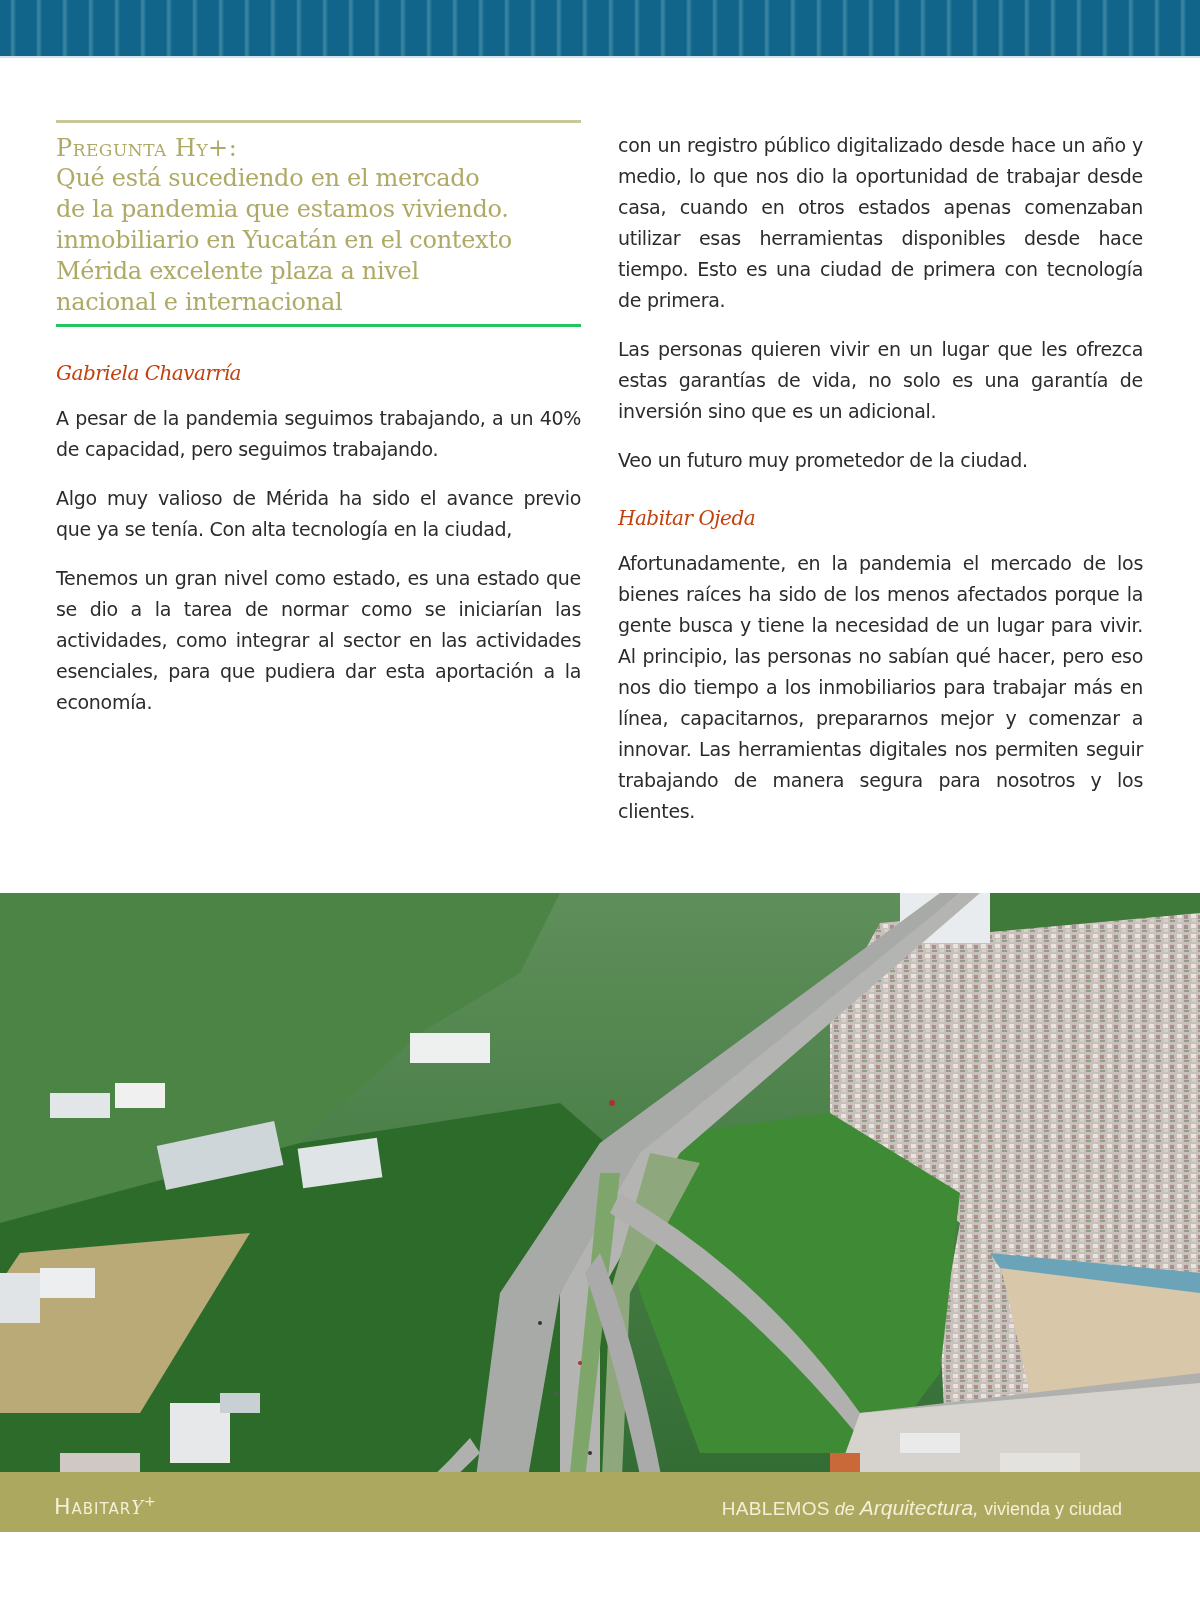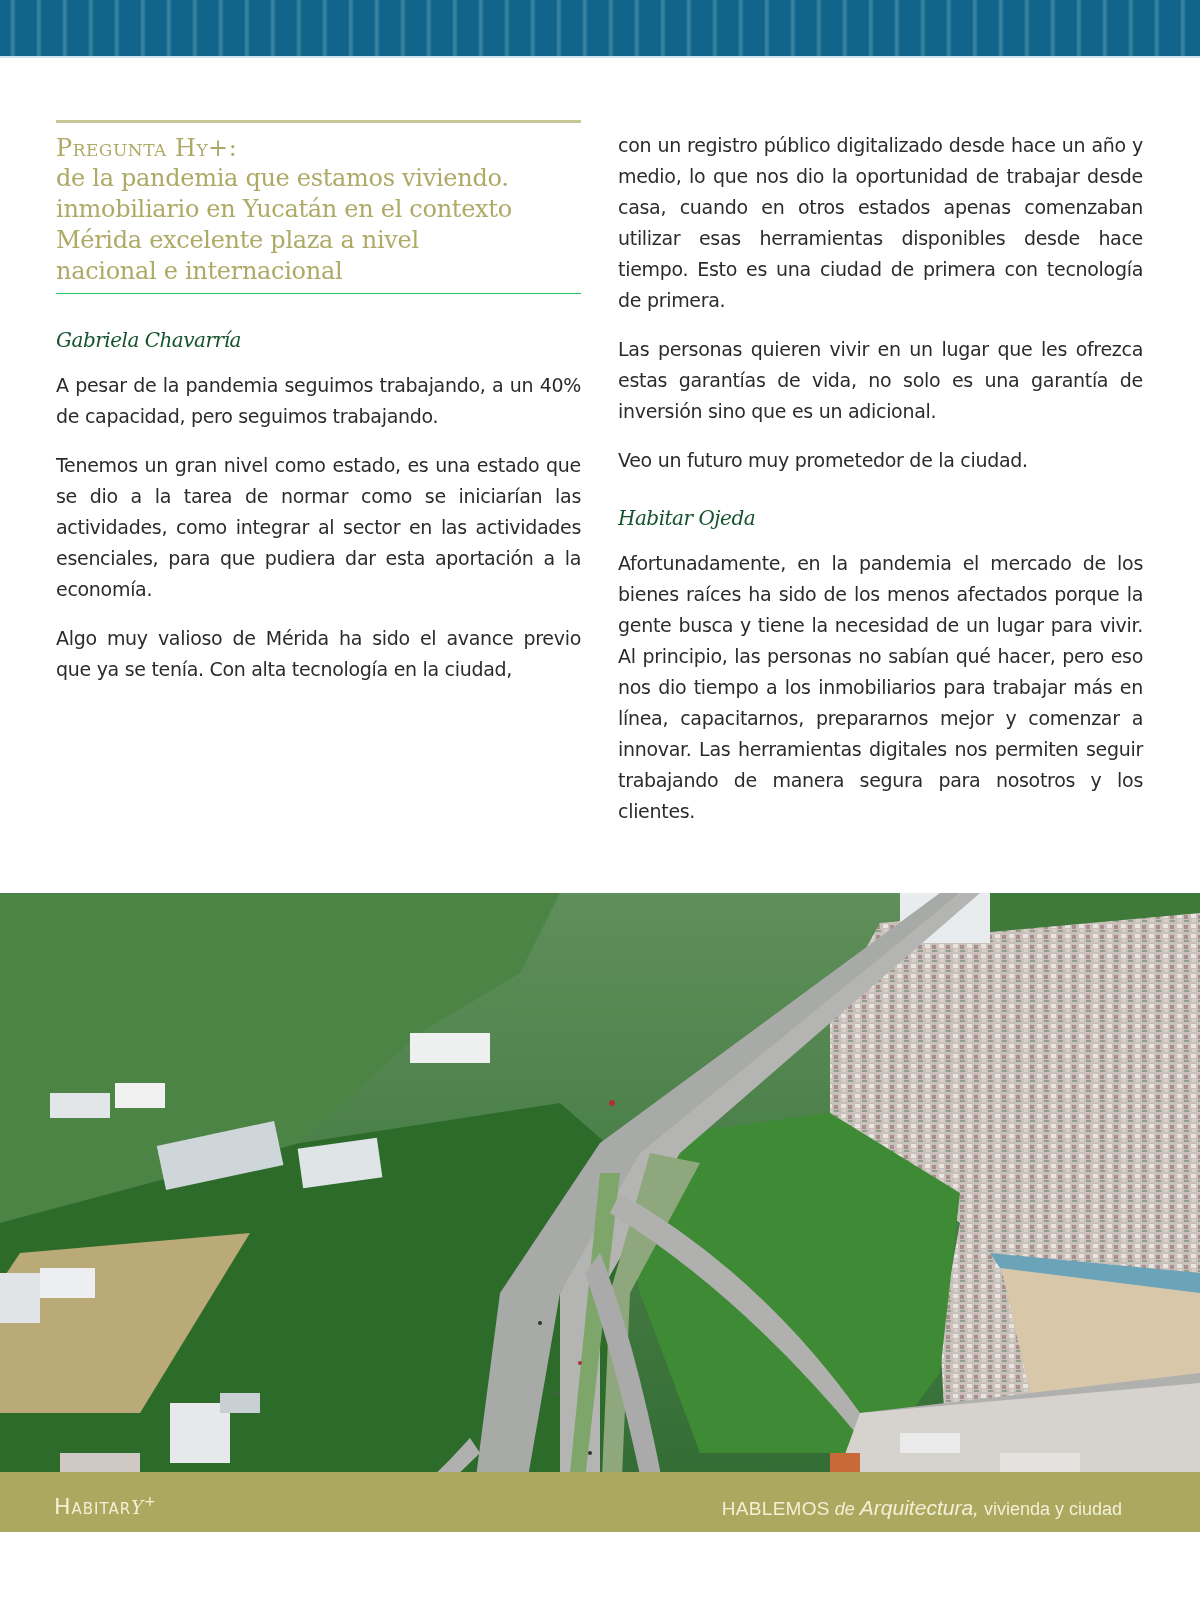--- a/index.html
+++ b/index.html
@@ -17,38 +17,38 @@
     border-bottom: 2px solid #cfe4ef;
   }
   .col {
     position: absolute; top: 120px; width: 525px;
   }
   .col-left { left: 56px; }
   .col-right { left: 618px; top: 130px; }
 
   .question-box {
     border-top: 3px solid #c9c79a;
-    border-bottom: 1px solid #22c55e;
+    border-bottom: 3px solid #22c55e;
     padding: 10px 0 6px 0;
     color: #aeaa66;
     font-family: "DejaVu Serif", serif;
   }
   .q-label {
     font-variant: small-caps;
     font-size: 24px; line-height: 30px;
     letter-spacing: 0.5px;
   }
   .q-text {
     font-size: 24px; line-height: 31px;
     letter-spacing: -0.3px;
   }
   .author {
     font-family: "DejaVu Serif", serif;
     font-style: italic;
-    color: #14532d;
+    color: #c2410c;
     font-size: 20px;
     margin: 34px 0 18px 0;
     letter-spacing: -0.5px;
   }
   .right-author { margin-top: 30px; }
   p.body {
     margin: 0 0 18px 0;
     font-size: 19px;
     line-height: 31px;
     color: #2b2b2b;
@@ -91,31 +91,32 @@
   .tagline .big-it { font-style: italic; font-size: 21px; }
 </style>
 </head>
 <body>
 
 <div class="top-band"></div>
 
 <div class="col col-left">
   <div class="question-box">
     <div class="q-label">Pregunta Hy+:</div>
+    <div class="q-text">Qué está sucediendo en el mercado</div>
     <div class="q-text">de la pandemia que estamos viviendo.</div>
     <div class="q-text">inmobiliario en Yucatán en el contexto</div>
     <div class="q-text">Mérida excelente plaza a nivel</div>
     <div class="q-text">nacional e internacional</div>
   </div>
 
   <div class="author">Gabriela Chavarría</div>
 
   <p class="body">A pesar de la pandemia seguimos trabajando, a un 40% de capacidad, pero seguimos trabajando.</p>
+  <p class="body">Algo muy valioso de Mérida ha sido el avance previo que ya se tenía. Con alta tecnología en la ciudad,</p>
   <p class="body">Tenemos un gran nivel como estado, es una estado que se dio a la tarea de normar como se iniciarían las actividades, como integrar al sector en las actividades esenciales, para que pudiera dar esta aportación a la economía.</p>
-  <p class="body">Algo muy valioso de Mérida ha sido el avance previo que ya se tenía. Con alta tecnología en la ciudad,</p>
 </div>
 
 <div class="col col-right">
   <p class="body">con un registro público digitalizado desde hace un año y medio, lo que nos dio la oportunidad de trabajar desde casa, cuando en otros estados apenas comenzaban utilizar esas herramientas disponibles desde hace tiempo. Esto es una ciudad de primera con tecnología de primera.</p>
   <p class="body">Las personas quieren vivir en un lugar que les ofrezca estas garantías de vida, no solo es una garantía de inversión sino que es un adicional.</p>
   <p class="body">Veo un futuro muy prometedor de la ciudad.</p>
 
   <div class="author right-author">Habitar Ojeda</div>
 
   <p class="body">Afortunadamente, en la pandemia el mercado de los bienes raíces ha sido de los menos afectados porque la gente busca y tiene la necesidad de un lugar para vivir. Al principio, las personas no sabían qué hacer, pero eso nos dio tiempo a los inmobiliarios para trabajar más en línea, capacitarnos, prepararnos mejor y comenzar a innovar. Las herramientas digitales nos permiten seguir trabajando de manera segura para nosotros y los clientes.</p>

